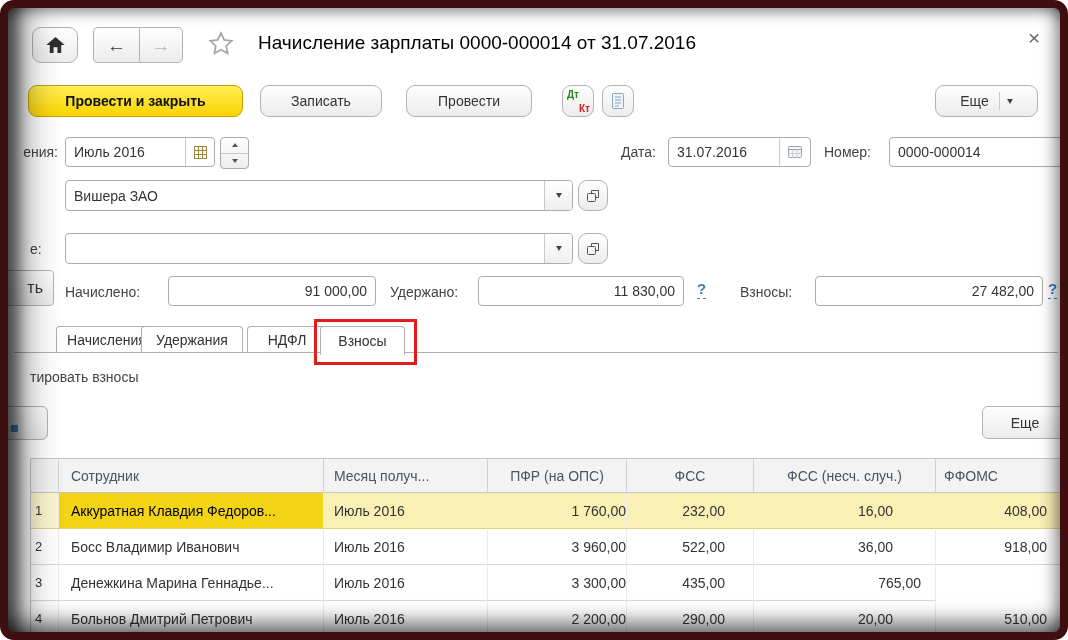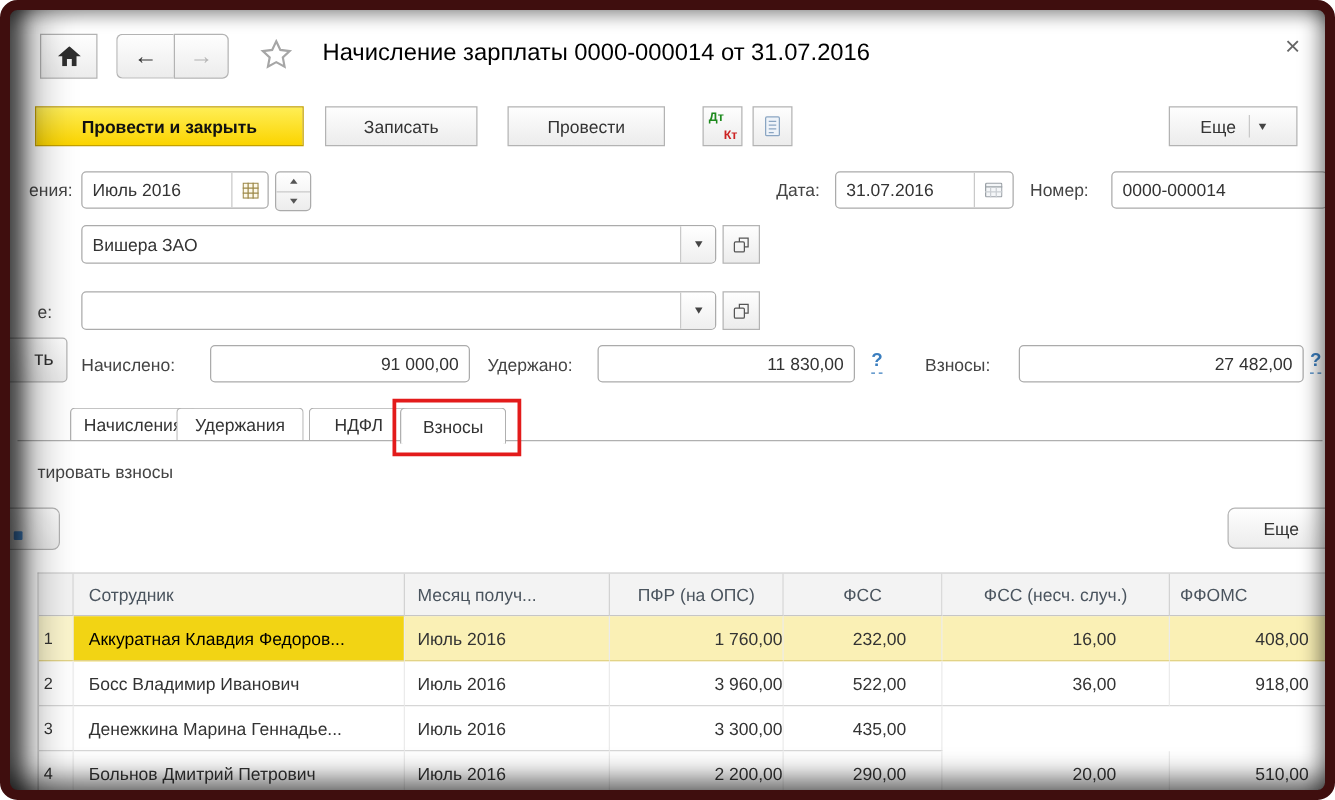--- a/index.html
+++ b/index.html
@@ -13,21 +13,21 @@
   .border-ring{position:absolute;inset:0;border:8px solid #3f0e0e;border-radius:14px;pointer-events:none;z-index:100;}
   .shadow-overlay{position:absolute;inset:6px;border-radius:10px;pointer-events:none;z-index:90;
     box-shadow:
       inset 26px 0 14px -14px rgba(0,0,0,.55),
       inset 54px 0 36px -36px rgba(0,0,0,.45),
       inset -20px 0 16px -14px rgba(0,0,0,.50),
       inset 0 18px 14px -12px rgba(0,0,0,.45),
       inset 0 -30px 22px -20px rgba(0,0,0,.65);}
   
   .btn{box-sizing:border-box;display:flex;align-items:center;justify-content:center;
-    background:linear-gradient(#fefefe,#ececec);border:1px solid #b3b3b3;border-radius:0;
+    background:linear-gradient(#fefefe,#ececec);border:1px solid #b3b3b3;border-radius:9px;
     font-size:14px;color:#333;cursor:pointer;}
   .btn-yellow{background:linear-gradient(#ffee55,#fbd400);border:1px solid #c4a100;font-weight:bold;color:#111;}
   .icon-btn{padding:0;}
   .nav-group{display:flex;}
   .nav-group .btn{border-radius:0;}
   .nav-group .btn:first-child{border-radius:5px 0 0 5px;border-right:none;}
   .nav-group .btn:last-child{border-radius:0 5px 5px 0;}
   .arrow-glyph{font-size:19px;font-weight:bold;line-height:1;}
   .dim{color:#b5b5b5;}
   
@@ -253,20 +253,21 @@
       <div class="tc cell-right pad-nesch">36,00</div>
       <div class="tc cell-right pad-ffoms">918,00</div>
     </div>
 
     <div class="trow">
       <div class="tc rownum">3</div>
       <div class="tc cell-left">Денежкина Марина Геннадье...</div>
       <div class="tc cell-left" style="padding-left:10px;">Июль 2016</div>
       <div class="tc cell-right pad-pfr">3 300,00</div>
       <div class="tc cell-right pad-fss">435,00</div>
+      <div class="tc cell-right pad-ffoms">765,00</div>
     </div>
 
     <div class="trow">
       <div class="tc rownum">4</div>
       <div class="tc cell-left">Больнов Дмитрий Петрович</div>
       <div class="tc cell-left" style="padding-left:10px;">Июль 2016</div>
       <div class="tc cell-right pad-pfr">2 200,00</div>
       <div class="tc cell-right pad-fss">290,00</div>
       <div class="tc cell-right pad-nesch">20,00</div>
       <div class="tc cell-right pad-ffoms">510,00</div>

